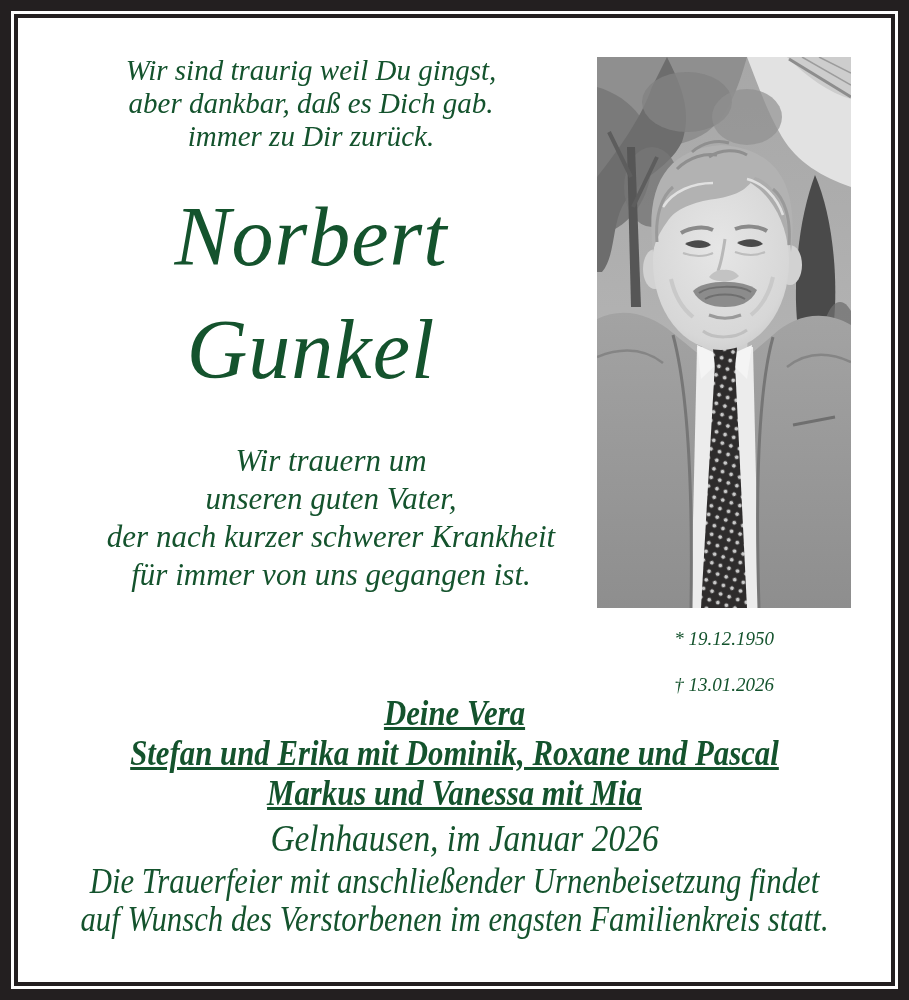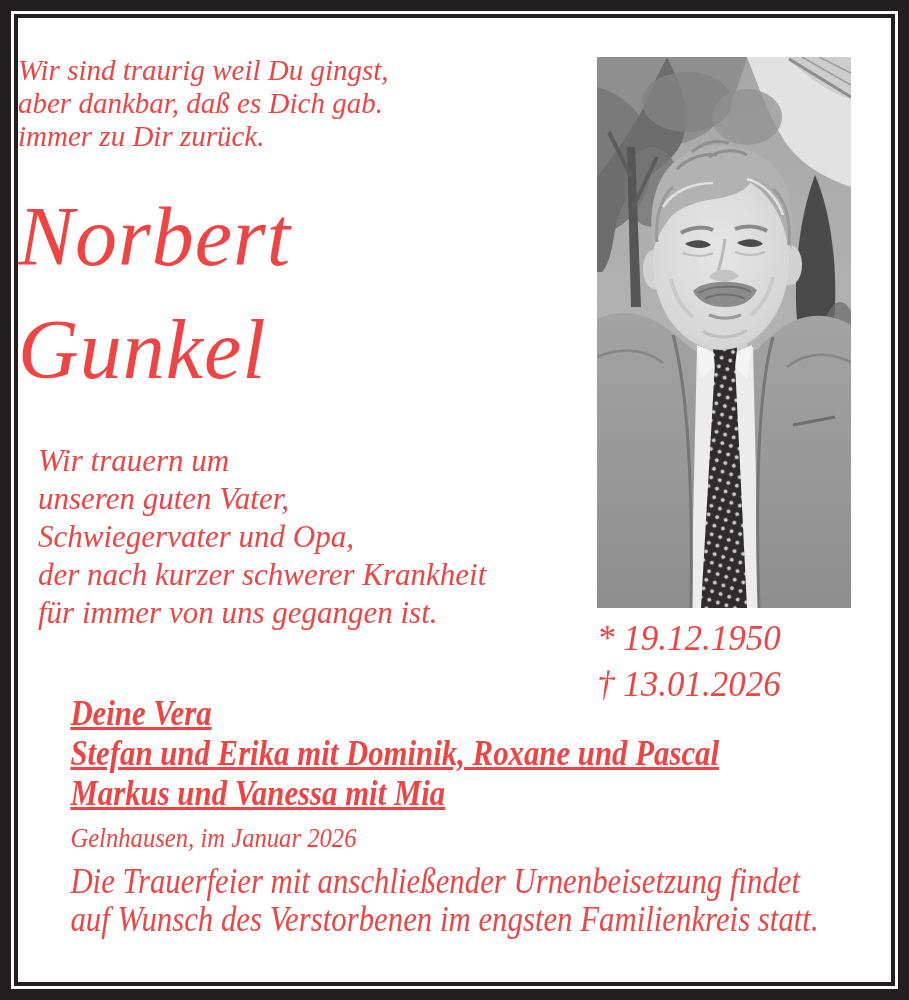--- a/index.html
+++ b/index.html
@@ -23,21 +23,21 @@
   }
   .notice-inner {
     position: relative;
     width: 100%;
     height: 100%;
     box-sizing: border-box;
     border: 4px solid #231f20;
     background: #ffffff;
     color: #2a2526;
   }
-  .blk { position: absolute; text-align: left; font-style: italic; color: #ef4444; }
+  .blk { position: absolute; text-align: center; font-style: italic; color: #14532d; }
   .verse {
     left: 0; top: 36px; width: 586px;
     font-size: 29px; line-height: 33px;
   }
   .name {
     left: 0; top: 162px; width: 586px;
     font-size: 84px; line-height: 113px;
     letter-spacing: 1px;
   }
   .mourn {
@@ -45,31 +45,31 @@
     font-size: 31px; line-height: 38px; margin-left: 20px;
   }
   .photo {
     position: absolute; left: 579px; top: 39px;
     width: 254px; height: 551px;
     background: #bdbdbd;
   }
   .photo svg { display: block; width: 254px; height: 551px; }
   .dates {
     left: 579px; top: 598px; width: 254px;
-    font-size: 35px; line-height: 46px;
+    font-size: 19px; line-height: 46px;
   }
   .family {
     left: 0; top: 676px; width: 100%;
     font-size: 35px; line-height: 40px;
     font-weight: bold;
     text-decoration: underline;
   }
   .place {
     left: 0; top: 802px; width: 100%;
-    font-size: 28px; line-height: 36px;
+    font-size: 38px; line-height: 36px; padding-left: 10px;
   }
   .funeral {
     left: 0; top: 845px; width: 100%;
     font-size: 35px; line-height: 38px;
   }
   .cond { transform: scaleX(0.88); transform-origin: 50% 50%; white-space: nowrap; }
   .line { display: block; }
 </style>
 </head>
 <body>
@@ -84,21 +84,20 @@
     </div>
 
     <div class="blk name">
       <span class="line">Norbert</span>
       <span class="line">Gunkel</span>
     </div>
 
     <div class="blk mourn">
       <span class="line">Wir trauern um</span>
       <span class="line">unseren guten Vater,</span>
-      <span class="line">Schwiegervater und Opa,</span>
       <span class="line">der nach kurzer schwerer Krankheit</span>
       <span class="line">für immer von uns gegangen ist.</span>
     </div>
 
     <div class="photo">
       <svg viewBox="0 0 254 551" xmlns="http://www.w3.org/2000/svg">
         <defs>
           <linearGradient id="bgGrad" x1="0" y1="0" x2="0" y2="1">
             <stop offset="0" stop-color="#a7a7a7"></stop>
             <stop offset="0.55" stop-color="#b3b3b3"></stop>

